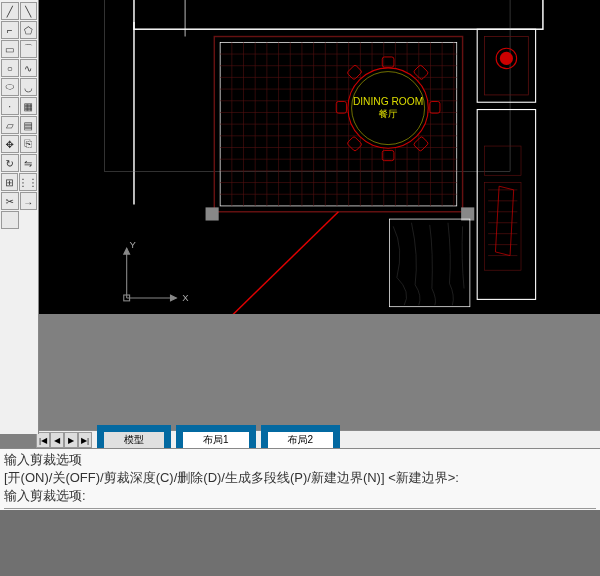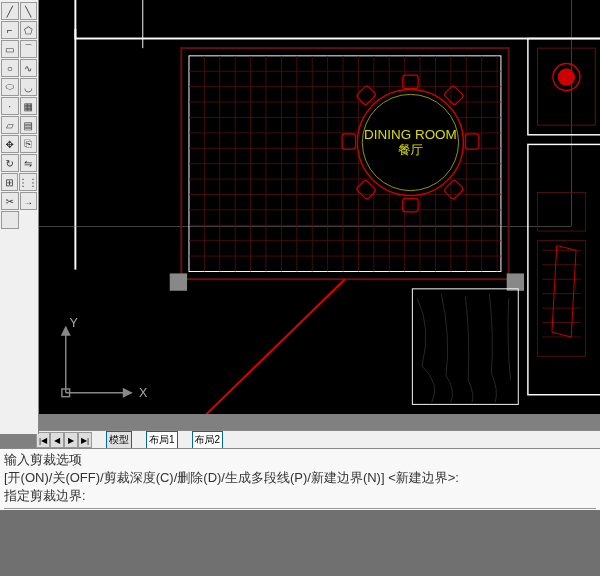--- a/index.html
+++ b/index.html
@@ -1,24 +1,24 @@
 <!DOCTYPE html>
 <html><head>
 <meta charset="utf-8">
 <style>
 html,body{margin:0;padding:0;font-family:"Microsoft YaHei",Arial,sans-serif;font-size:11px;background:#808080;overflow:hidden}
 #app{width:600px;height:576px;position:relative;background:#808080}
 #toolbar-left{position:absolute;left:0;top:0;width:36px;height:430px;background:#f0f0f0;border-right:1px solid #888;padding:2px 1px;display:flex;flex-direction:column;gap:1px;z-index:5}
 .tool-row{display:flex;gap:1px}
 .tool-btn{width:16px;height:16px;background:#e8e8e8;border:1px solid #999;display:flex;align-items:center;justify-content:center;font-size:10px;color:#333;cursor:pointer}
-#canvas-area{position:absolute;left:36px;top:0;right:0;height:414px;background:#000;overflow:hidden}
+#canvas-area{position:absolute;left:36px;top:0;right:0;height:314px;background:#000;overflow:hidden}
 #canvas-area svg{width:100%;height:100%}
 #tabs-row{position:absolute;left:36px;top:430px;right:0;height:18px;background:#f0f0f0;border-top:1px solid #888;display:flex;align-items:center;font-size:10px}
 .tab-nav{width:12px;height:14px;background:#ddd;border:1px solid #999;display:flex;align-items:center;justify-content:center;cursor:pointer;font-size:8px}
-.tab{padding:1px 2px;background:#fff;border:1px solid #0369a1;margin-left:14px;cursor:pointer;font-size:10px}
+.tab{padding:1px 20px;background:#fff;border:7px solid #0369a1;margin-left:5px;cursor:pointer;font-size:10px}
 .tab.active{background:#e0e0e0}
 #cmd-area{position:absolute;left:0;top:448px;right:0;height:62px;background:#f8f8f8;border-top:1px solid #888;font-size:13px;color:#333;padding:2px 4px;line-height:1.4;overflow:hidden}
 .cmd-line{white-space:nowrap}
 #gray-bottom{position:absolute;left:0;top:510px;right:0;height:66px;background:#707070}
 </style>
 </head>
 <body>
 <div id="app">
 
 <div id="toolbar-left">
@@ -188,19 +188,19 @@
   <div class="tab-nav">▶</div>
   <div class="tab-nav">▶|</div>
   <div class="tab active">模型</div>
   <div class="tab">布局1</div>
   <div class="tab">布局2</div>
 </div>
 
 <div id="cmd-area">
   <div class="cmd-line">输入剪裁选项</div>
   <div class="cmd-line">[开(ON)/关(OFF)/剪裁深度(C)/删除(D)/生成多段线(P)/新建边界(N)] &lt;新建边界&gt;:</div>
-  <div class="cmd-line">指定剪裁边界:</div>
+  <div class="cmd-line">输入剪裁选项:</div>
   <div style="border-top:1px solid #999;margin-top:2px;padding-top:2px" class="cmd-line">[选择多段线(S)/多边形(P)/矩形(R)] &lt;矩形&gt;:</div>
 </div>
 
 <div id="gray-bottom"></div>
 
 </div>
 
 </body></html>

